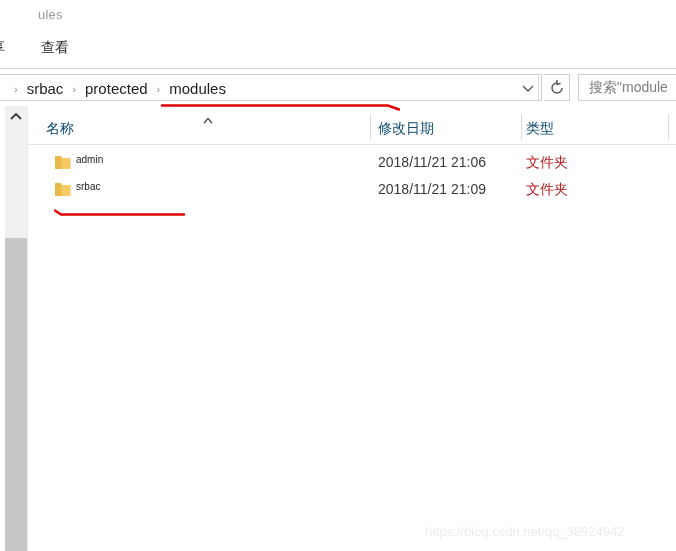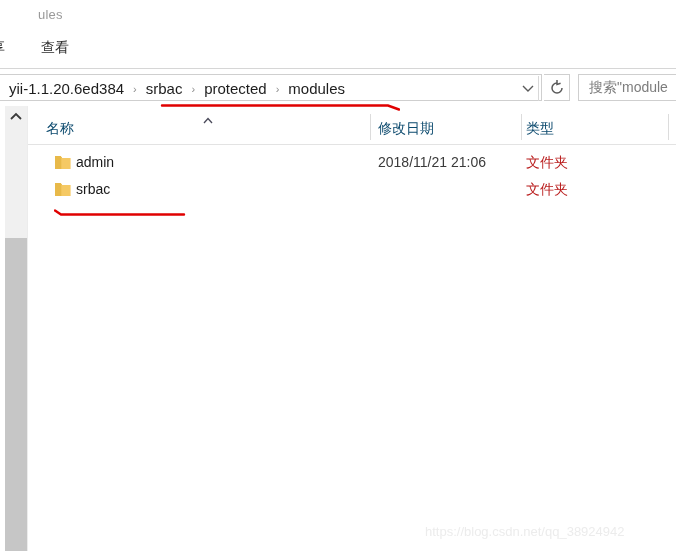--- a/index.html
+++ b/index.html
@@ -217,21 +217,21 @@
     height: 27px;
   }
   .row-icon {
     position: absolute;
     left: 26px; top: 4px;
     width: 18px; height: 17px;
   }
   .row-name {
     position: absolute;
     left: 48px; top: 4px;
-    font-size: 14px;
+    font-size: 10px;
     color: #1b1b1b;
     white-space: nowrap;
   }
   .row-date {
     position: absolute;
     left: 350px; top: 4px;
     font-size: 14px;
     color: #3a3a3a;
     white-space: nowrap;
   }
@@ -278,21 +278,20 @@
   <div class="ribbon-tab" id="tab-view">查看</div>
 </div>
 <div id="ribbon-bottom-rule"></div>
 
 <div id="addressbar-row">
 
   <div id="address-box">
     <div id="addr-left-icon">›</div>
 
     <div id="breadcrumb">
-      <span class="crumb">yii-1.1.20.6ed384</span>
       <span class="crumb-sep">›</span>
       <span class="crumb">srbac</span>
       <span class="crumb-sep">›</span>
       <span class="crumb">protected</span>
       <span class="crumb-sep">›</span>
       <span class="crumb">modules</span>
     </div>
 
     <div id="addr-chevron">
       <svg width="18" height="18" viewBox="0 0 18 18">
@@ -355,20 +354,21 @@
   </div>
 
   <div class="file-row">
     <div class="row-icon">
       <svg width="18" height="17" viewBox="0 0 18 17">
         <path d="M1 2 H6.6 L8.1 4 H16.6 V15 H1 Z" fill="#f5c964"></path>
         <path d="M1 2 H6.6 L8.1 4 H7.3 V15 H1 Z" fill="#e8b949"></path>
       </svg>
     </div>
     <div class="row-name">srbac</div>
+    <div class="row-date">2018/11/21 21:09</div>
     <div class="row-type">文件夹</div>
   </div>
 
 </div>
 
 <div class="annotation" id="annot-breadcrumb">
   <svg width="240" height="8" viewBox="0 0 240 8">
     <polyline points="2,2.5 228,2.5 239,6.5" fill="none" stroke="#e00000" stroke-width="2.4" stroke-linecap="round"></polyline>
   </svg>
 </div>

